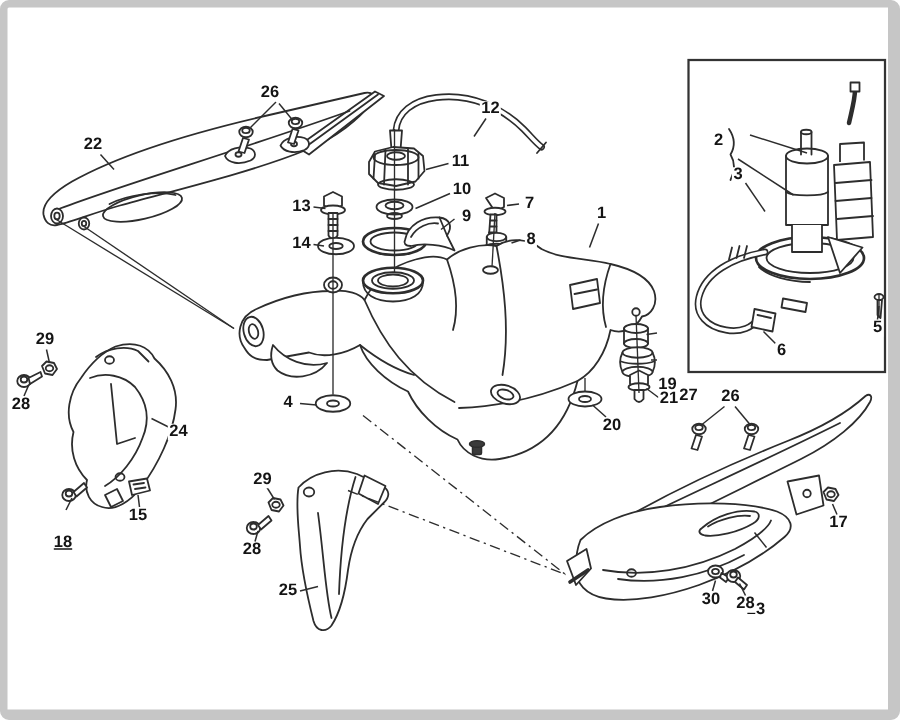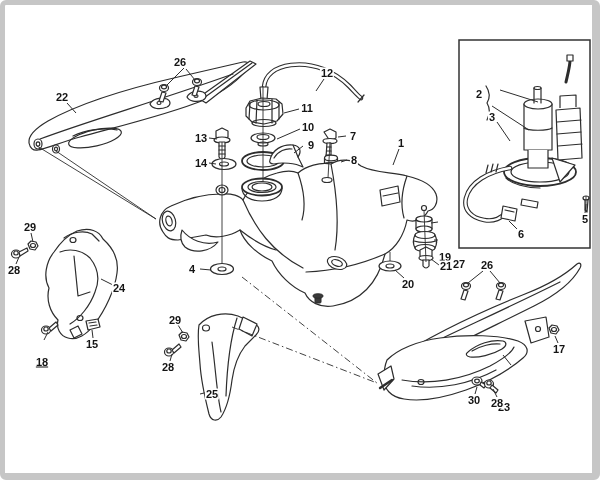--- a/index.html
+++ b/index.html
@@ -375,21 +375,21 @@
       <span class="callout" style="left: 14px; top: 270px;">28</span>
       <span class="callout" style="left: 408px; top: 284px;">20</span>
       <span class="callout" style="left: 119px; top: 288px;">24</span>
       <span class="callout" style="left: 487px; top: 265px;">26</span>
       <span class="callout" style="left: 42px; top: 362px; text-decoration: underline;">18</span>
       <span class="callout" style="left: 92px; top: 344px;">15</span>
       <span class="callout" style="left: 175px; top: 320px;">29</span>
       <span class="callout" style="left: 559px; top: 349px;">17</span>
       <span class="callout" style="left: 168px; top: 367px;">28</span>
       <span class="callout" style="left: 504px; top: 370px; margin-top: 37px;">23</span>
-      <span class="callout" style="left: 192px; top: 394px; margin-left: 20px;">25</span>
+      <span class="callout" style="left: 192px; top: 394px;">25</span>
       <span class="callout" style="left: 474px; top: 400px;">30</span>
       <span class="callout" style="left: 497px; top: 403px;">28</span>
       <span class="callout" style="left: 479px; top: 94px;">2</span>
       <span class="callout" style="left: 492px; top: 117px;">3</span>
       <span class="callout" style="left: 585px; top: 219px;">5</span>
       <span class="callout" style="left: 521px; top: 234px;">6</span>
     </div>
 
   <div id="frame"></div>
 </div>

